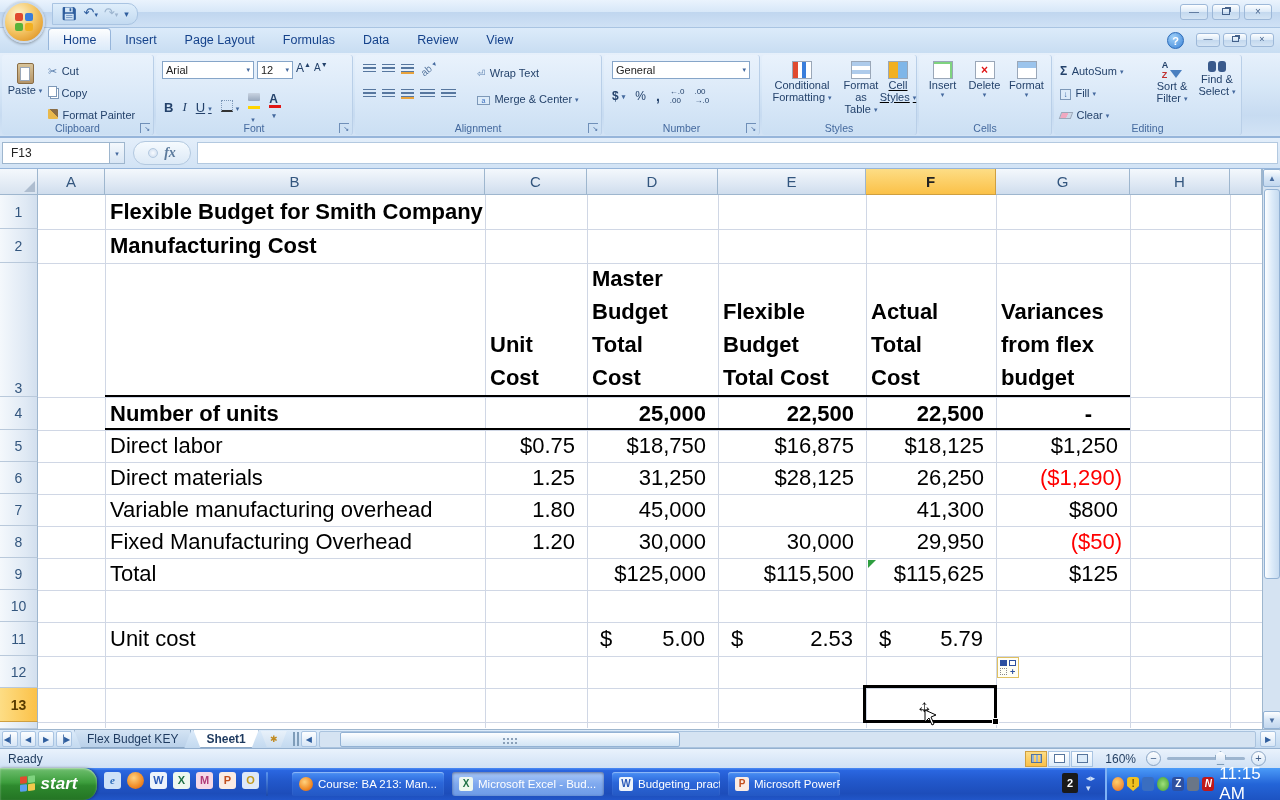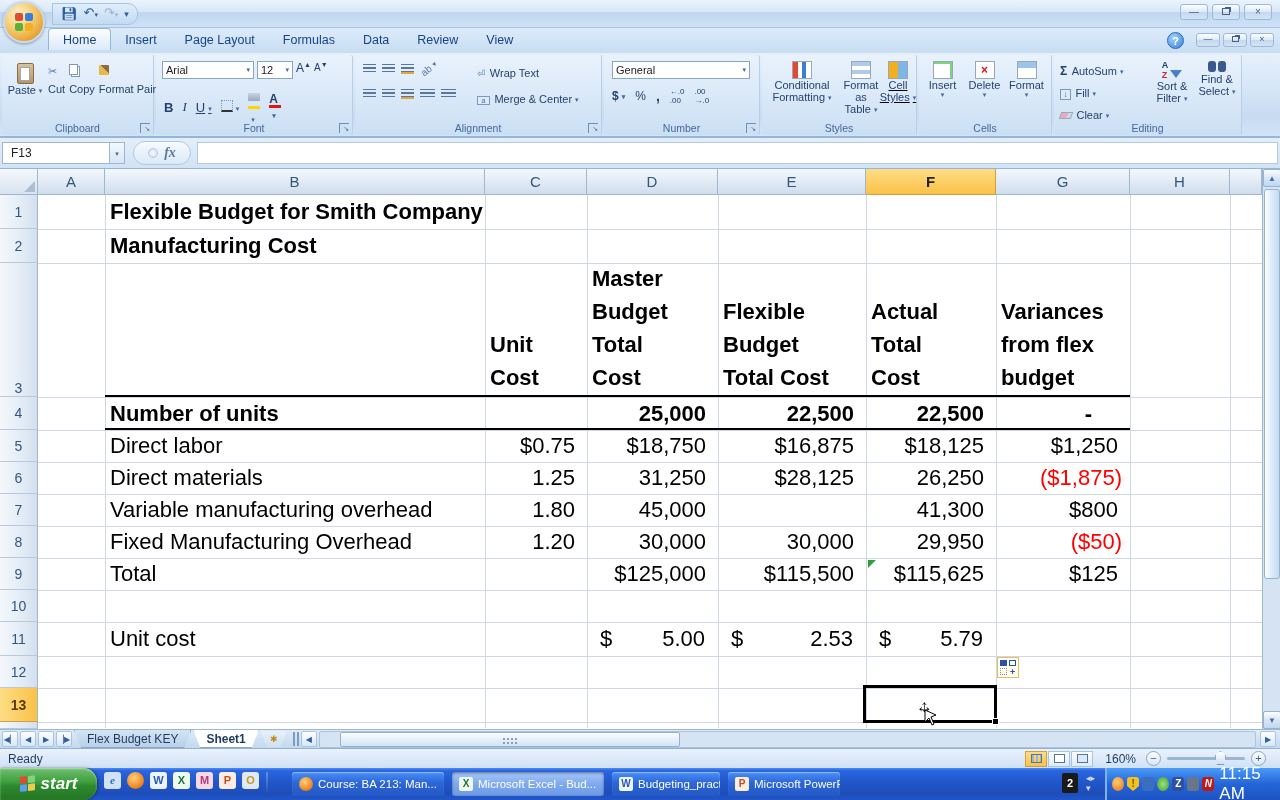--- a/index.html
+++ b/index.html
@@ -205,21 +205,21 @@
 
   <div id="ribbon">
 
     <div class="rgroup" style="left:2px;width:152px;">
       <div class="big-btn" style="position:absolute;left:4px;top:4px;width:38px;height:60px;">
         <span class="mini-icon" style="width:17px;height:21px;background:linear-gradient(#d8c49a,#b49468);border:1px solid #8a6d45;border-radius:2px;position:relative;">
           <span style="position:absolute;left:2px;top:3px;width:10px;height:14px;background:#fff;border:1px solid #9aa7b8;"></span>
         </span>
         <span class="rbtn-label dd">Paste</span>
       </div>
-      <div style="position:absolute;left:46px;top:6px;display:flex;flex-direction:row;gap:4px;">
+      <div style="position:absolute;left:46px;top:6px;display:flex;flex-direction:column;gap:4px;">
         <span><span style="color:#5a7fae;font-size:11px;">✂</span> <span class="rbtn-label">Cut</span></span>
         <span><span style="display:inline-block;width:9px;height:11px;background:#fff;border:1px solid #7d98b8;box-shadow:2px 2px 0 -1px #fff,2px 2px 0 0 #7d98b8;"></span> <span class="rbtn-label">Copy</span></span>
         <span><span style="display:inline-block;width:10px;height:10px;background:linear-gradient(45deg,#e8b84b 55%,#8a6d45 56%);border-radius:1px;"></span> <span class="rbtn-label">Format Painter</span></span>
       </div>
       <div class="glabel">Clipboard</div>
       <div class="launcher">↘</div>
     </div>
 
     <div class="rgroup" style="left:156px;width:197px;">
       <div style="position:absolute;left:6px;top:6px;display:flex;gap:3px;">
@@ -439,21 +439,21 @@
     <div class="cell cD r5 num">$18,750</div>
     <div class="cell cE r5 num">$16,875</div>
     <div class="cell cF r5 num">$18,125</div>
     <div class="cell cG r5 num">$1,250</div>
 
     <div class="cell cB r6 lab">Direct materials</div>
     <div class="cell cC r6 num">1.25</div>
     <div class="cell cD r6 num">31,250</div>
     <div class="cell cE r6 num">$28,125</div>
     <div class="cell cF r6 num">26,250</div>
-    <div class="cell cG r6 num red" style="padding-right:8px;">($1,875)</div>
+    <div class="cell cG r6 num red" style="padding-right:8px;">($1,290)</div>
 
     <div class="cell cB r7 lab">Variable manufacturing overhead</div>
     <div class="cell cC r7 num">1.80</div>
     <div class="cell cD r7 num">45,000</div>
     <div class="cell cF r7 num">41,300</div>
     <div class="cell cG r7 num">$800</div>
 
     <div class="cell cB r8 lab">Fixed Manufacturing Overhead</div>
     <div class="cell cC r8 num">1.20</div>
     <div class="cell cD r8 num">30,000</div>

